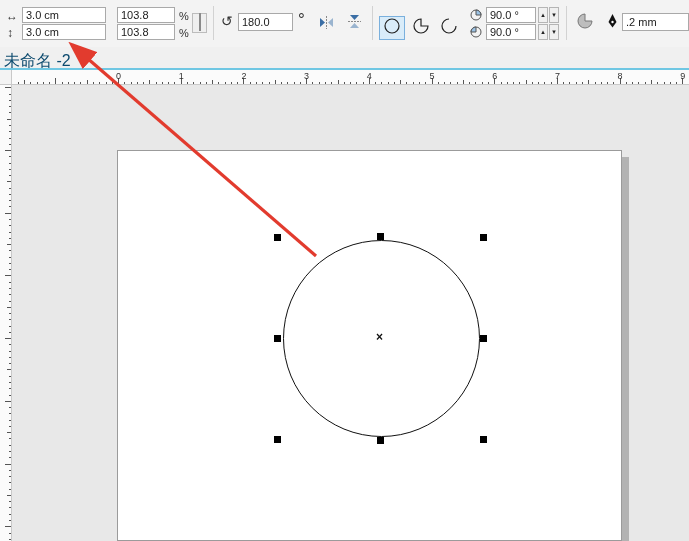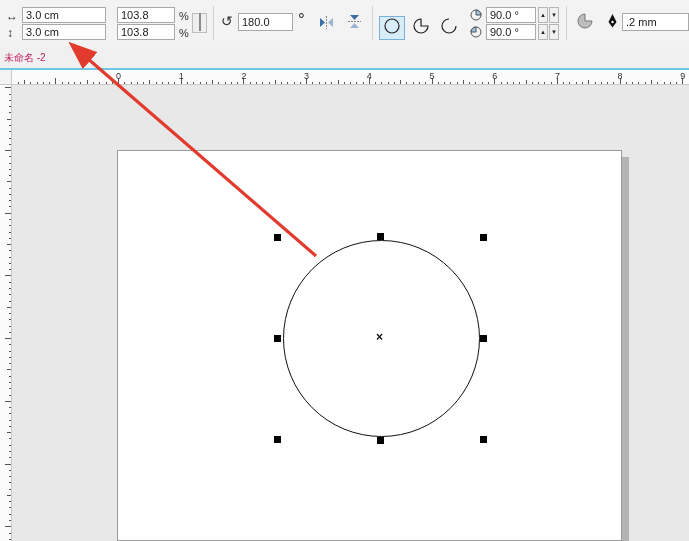--- a/index.html
+++ b/index.html
@@ -16,21 +16,21 @@
   .tbtn{position:absolute;display:flex;align-items:center;justify-content:center;box-sizing:border-box;cursor:default;}
   .tbtn.selected{background:var(--selected-button-bg);border:1px solid var(--selected-button-border);}
   .sep{position:absolute;top:6px;width:1px;height:34px;background:#d2d2d2;}
   .spin{position:absolute;width:10px;height:16px;border:1px solid #b5b5b5;background:#f0f0f0;
         font-size:7px;color:#222;display:flex;align-items:center;justify-content:center;box-sizing:border-box;}
   .lock-shackle{width:7px;height:5px;border:1.5px solid #8a8a8a;border-bottom:none;border-radius:4px 4px 0 0;margin:0 auto;}
   .lock-body{width:9px;height:7px;background:#8a8a8a;border-radius:1px;margin:0 auto;}
   
   .tabbar{position:absolute;left:0;top:47px;width:689px;height:23px;background:#f0f0f0;
           border-bottom:2px solid var(--tab-underline);box-sizing:border-box;z-index:5;}
-  .tabtitle{position:absolute;left:4px;top:4px;font-size:10px;color:#be185d;}
+  .tabtitle{position:absolute;left:4px;top:4px;font-size:16px;color:#0c4a6e;}
   
   .hruler{position:absolute;left:0;top:70px;width:689px;height:15px;background:#fbfbfb;border-bottom:1px solid #c9c9c9;box-sizing:border-box;z-index:4;}
   .corner{position:absolute;left:0;top:70px;width:12px;height:15px;background:#f3f3f3;border-right:1px solid #c9c9c9;border-bottom:1px solid #c9c9c9;box-sizing:border-box;z-index:5;}
   .vruler{position:absolute;left:0;top:85px;width:12px;height:456px;background:#fbfbfb;border-right:1px solid #c9c9c9;box-sizing:border-box;z-index:4;}
   .tick{position:absolute;bottom:0;width:1px;background:#555;}
   .vtick{position:absolute;right:0;height:1px;background:#555;}
   .rnum{position:absolute;top:1px;font-size:9px;color:#333;}
   
   .canvas{position:absolute;left:12px;top:85px;width:677px;height:456px;background:#e8e8e8;z-index:0;}
   .page{position:absolute;left:117px;top:150px;width:505px;height:391px;background:#fff;border:1px solid #9b9b9b;box-sizing:border-box;z-index:1;}

